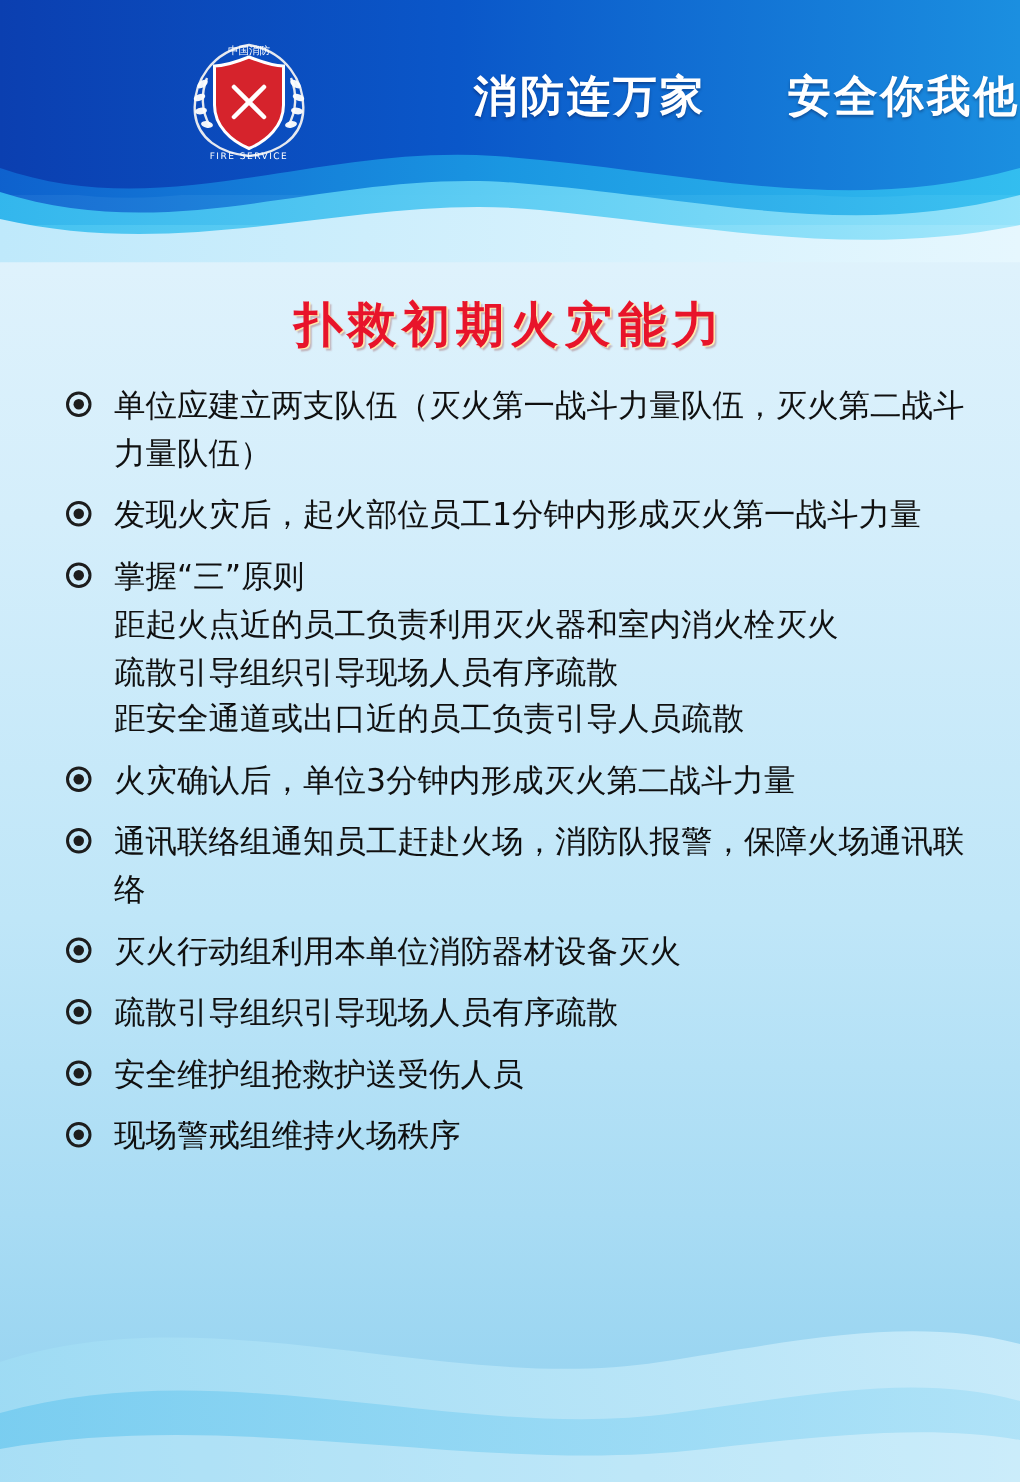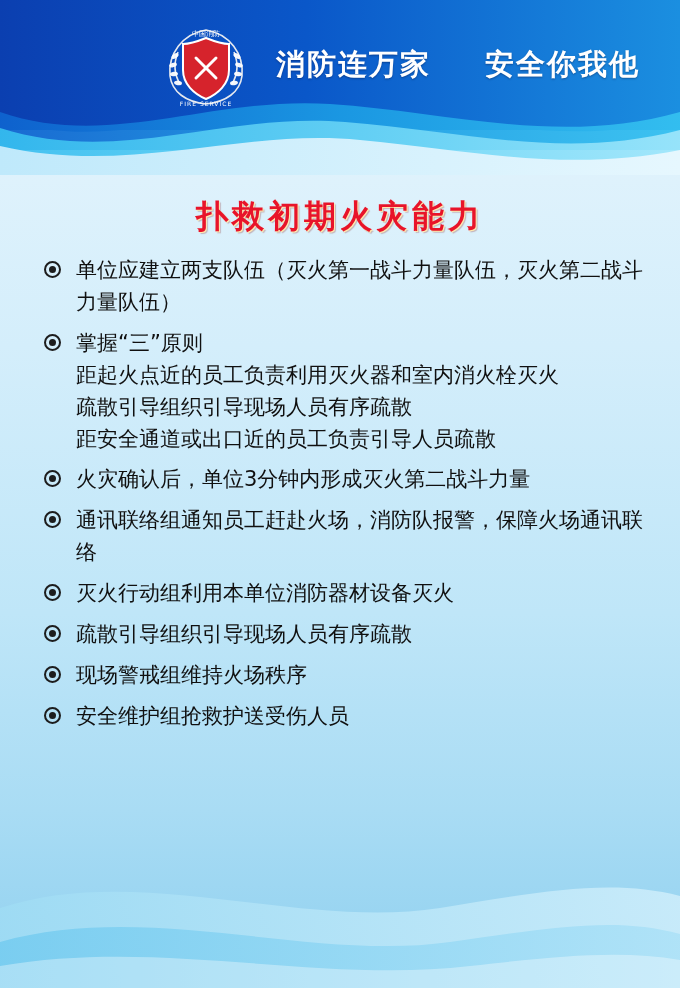--- a/index.html
+++ b/index.html
@@ -35,21 +35,21 @@
     height: 175px;
   }
   .header-inner {
     position: absolute;
     left: 0;
     top: 0;
     width: 680px;
     height: 130px;
     display: flex;
     align-items: center;
-    justify-content: center;
+    justify-content: space-between;
     padding-left: 118px;
     box-sizing: border-box;
   }
   .badge {
     position: relative;
     width: 96px;
     height: 86px;
     flex: 0 0 auto;
   }
   .badge svg { display:block; }
@@ -200,20 +200,24 @@
   <div class="content">
     <div class="main-title">扑救初期火灾能力</div>
 
     <ul class="list">
 
       <li class="item">
         <span class="bullet"></span>
         <span>单位应建立两支队伍（灭火第一战斗力量队伍，灭火第二战斗力量队伍）</span>
       </li>
 
+      <li class="item">
+        <span class="bullet"></span>
+        <span>发现火灾后，起火部位员工1分钟内形成灭火第一战斗力量</span>
+      </li>
 
       <li class="item">
         <span class="bullet"></span>
         <span>掌握“三”原则</span>
         <span class="subline">距起火点近的员工负责利用灭火器和室内消火栓灭火</span>
         <span class="subline">疏散引导组织引导现场人员有序疏散</span>
         <span class="subline">距安全通道或出口近的员工负责引导人员疏散</span>
       </li>
 
       <li class="item">
@@ -231,26 +235,26 @@
         <span>灭火行动组利用本单位消防器材设备灭火</span>
       </li>
 
       <li class="item">
         <span class="bullet"></span>
         <span>疏散引导组织引导现场人员有序疏散</span>
       </li>
 
       <li class="item">
         <span class="bullet"></span>
+        <span>安全维护组抢救护送受伤人员</span>
+      </li>
+
+      <li class="item">
+        <span class="bullet"></span>
         <span>现场警戒组维持火场秩序</span>
-      </li>
-
-      <li class="item">
-        <span class="bullet"></span>
-        <span>安全维护组抢救护送受伤人员</span>
       </li>
 
     </ul>
 
     <svg style="position:absolute;left:0;bottom:0;width:680px;height:150px;" viewBox="0 0 680 150" preserveAspectRatio="none">
       <defs>
         <linearGradient id="fW1" x1="0" y1="0" x2="1" y2="0">
           <stop offset="0%" stop-color="#9fdcf4"></stop>
           <stop offset="100%" stop-color="#cfeefb"></stop>
         </linearGradient>

